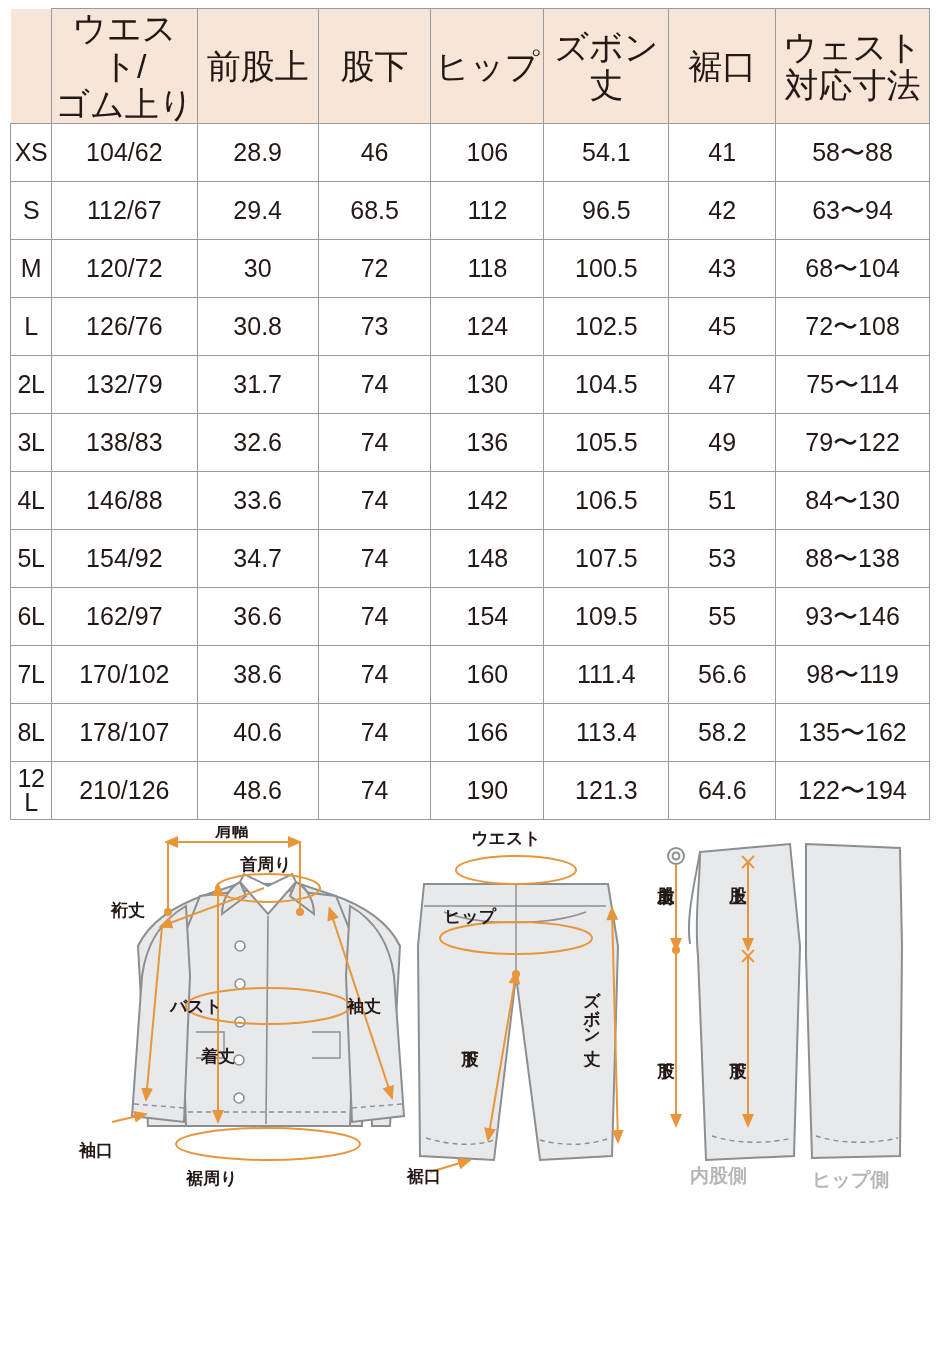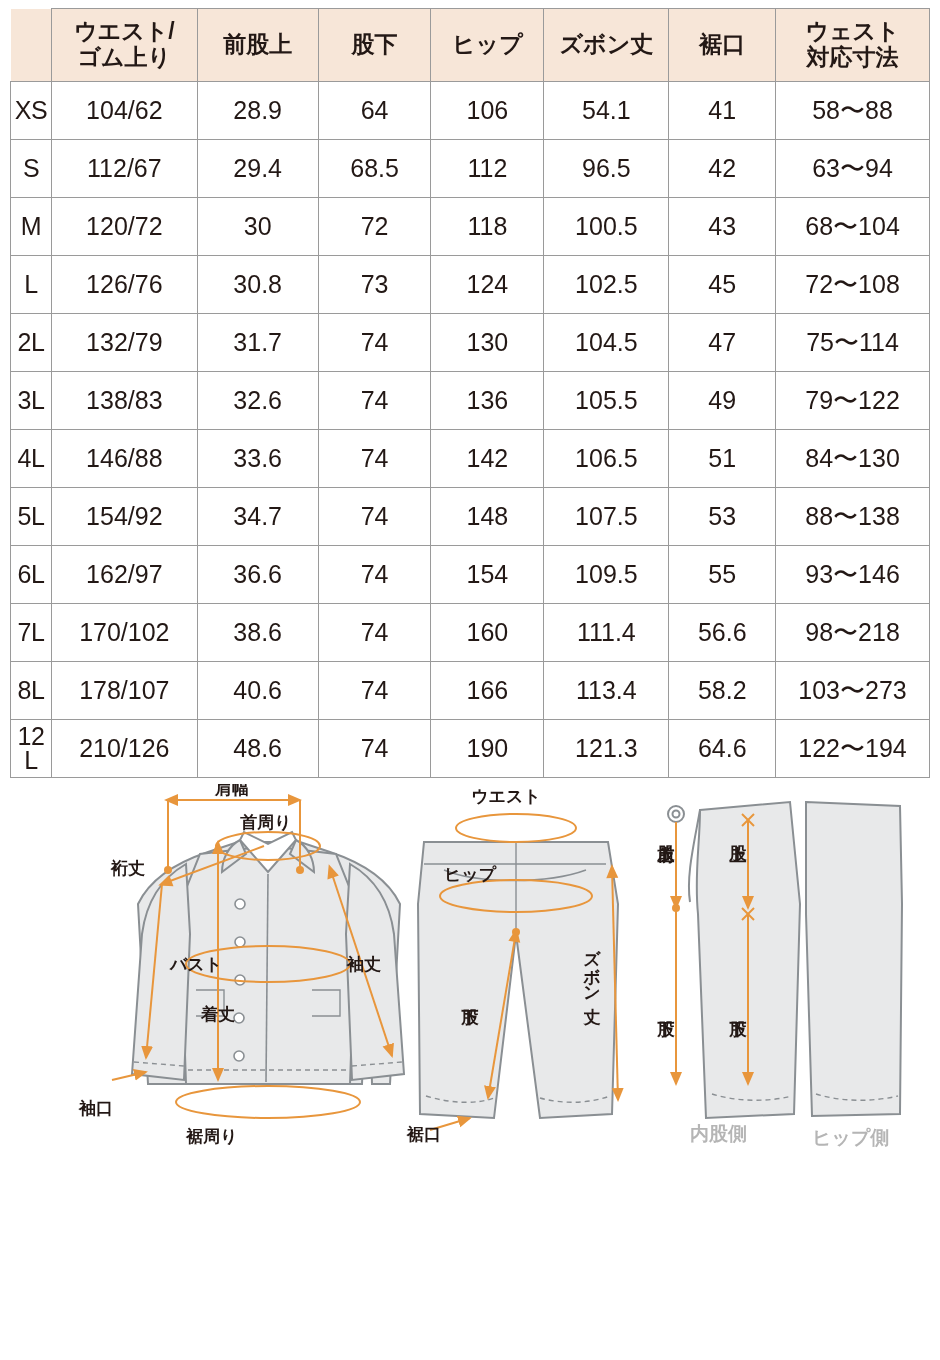--- a/index.html
+++ b/index.html
@@ -31,22 +31,22 @@
     border: 1px solid #9a9a9a;
     text-align: center;
     vertical-align: middle;
     font-size: 25px;
     color: #231815;
     padding: 0;
     height: 57px;
   }
   table.size-table thead th {
     background: #f7e6d8;
-    font-weight: bold;
-    font-size: 23px;
+    font-weight: normal;
+    font-size: 34px;
     line-height: 1.12;
     height: 72px;
   }
   table.size-table thead th.corner {
     background: #f7e6d8;
     border-left: 1px solid #ffffff;
     border-top: 1px solid #ffffff;
   }
   col.c-size { width: 40px; }
   col.c-waist { width: 142px; }
@@ -107,21 +107,21 @@
           <div>ウェスト</div>
           <div>対応寸法</div>
         </th>
       </tr>
     </thead>
     <tbody id="size-table-body">
         <tr>
           <td class="size-cell">XS</td>
           <td>104/62</td>
           <td>28.9</td>
-          <td>64</td>
+          <td>46</td>
           <td>106</td>
           <td>54.1</td>
           <td>41</td>
           <td>58〜88</td>
         </tr>
         <tr>
           <td class="size-cell">S</td>
           <td>112/67</td>
           <td>29.4</td>
           <td>68.5</td>
@@ -201,31 +201,31 @@
           <td>93〜146</td>
         </tr>
         <tr>
           <td class="size-cell">7L</td>
           <td>170/102</td>
           <td>38.6</td>
           <td>74</td>
           <td>160</td>
           <td>111.4</td>
           <td>56.6</td>
-          <td>98〜218</td>
+          <td>98〜119</td>
         </tr>
         <tr>
           <td class="size-cell">8L</td>
           <td>178/107</td>
           <td>40.6</td>
           <td>74</td>
           <td>166</td>
           <td>113.4</td>
           <td>58.2</td>
-          <td>103〜273</td>
+          <td>135〜162</td>
         </tr>
         <tr>
           <td class="size-cell">12L</td>
           <td>210/126</td>
           <td>48.6</td>
           <td>74</td>
           <td>190</td>
           <td>121.3</td>
           <td>64.6</td>
           <td>122〜194</td>

